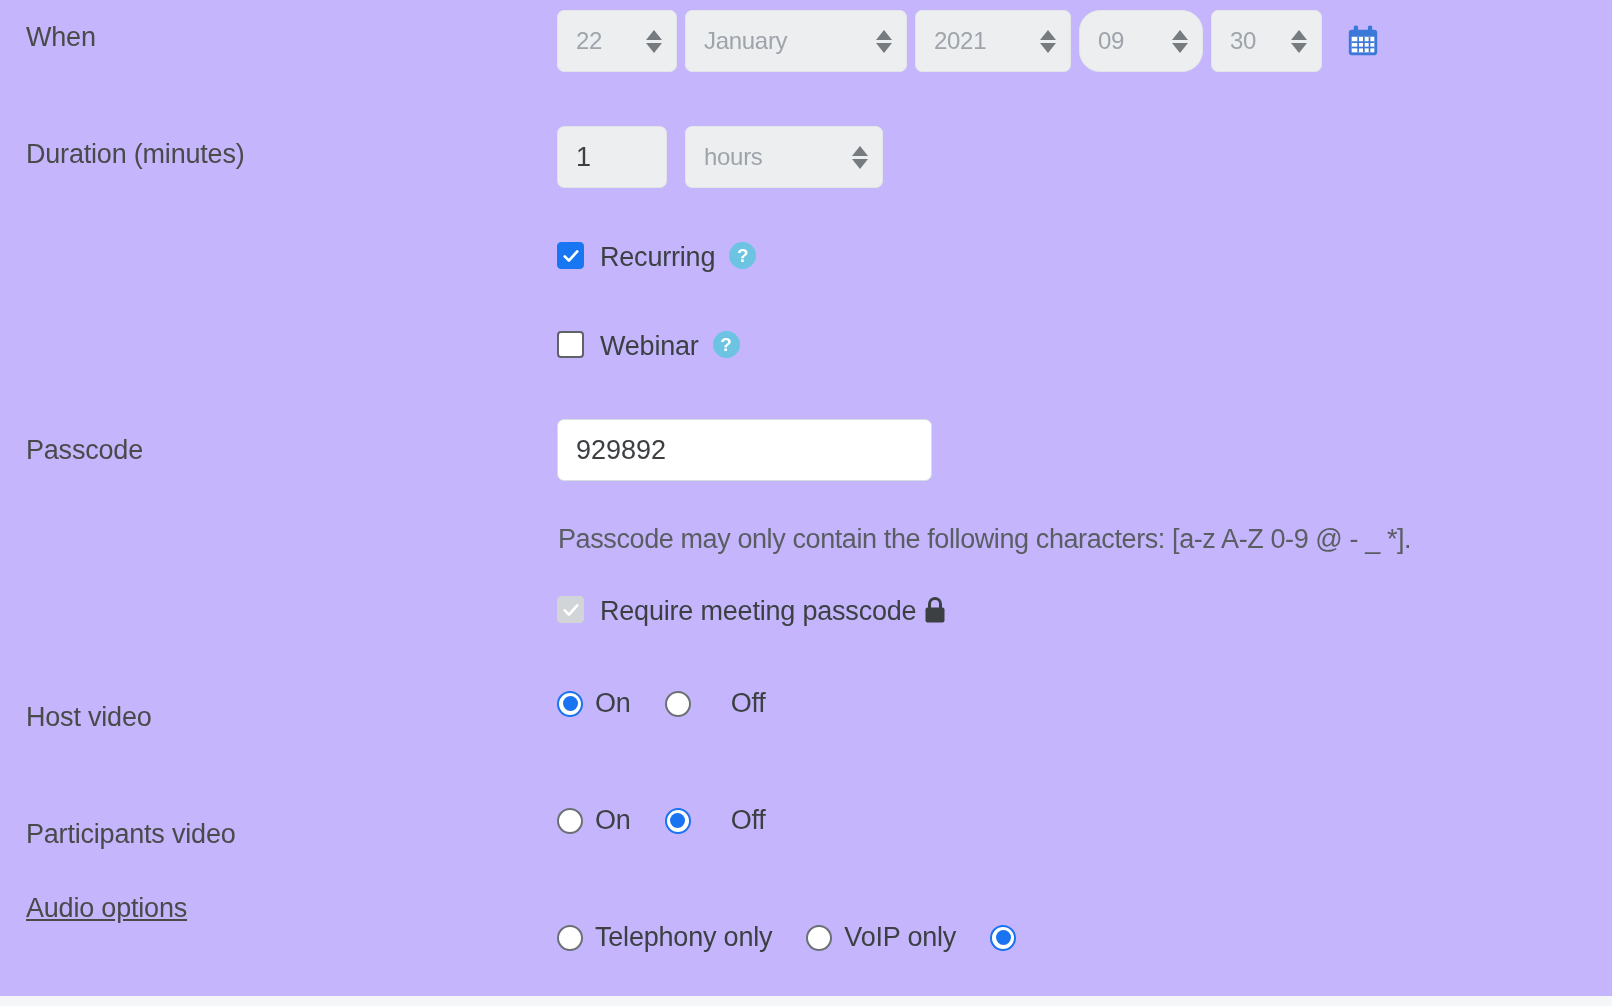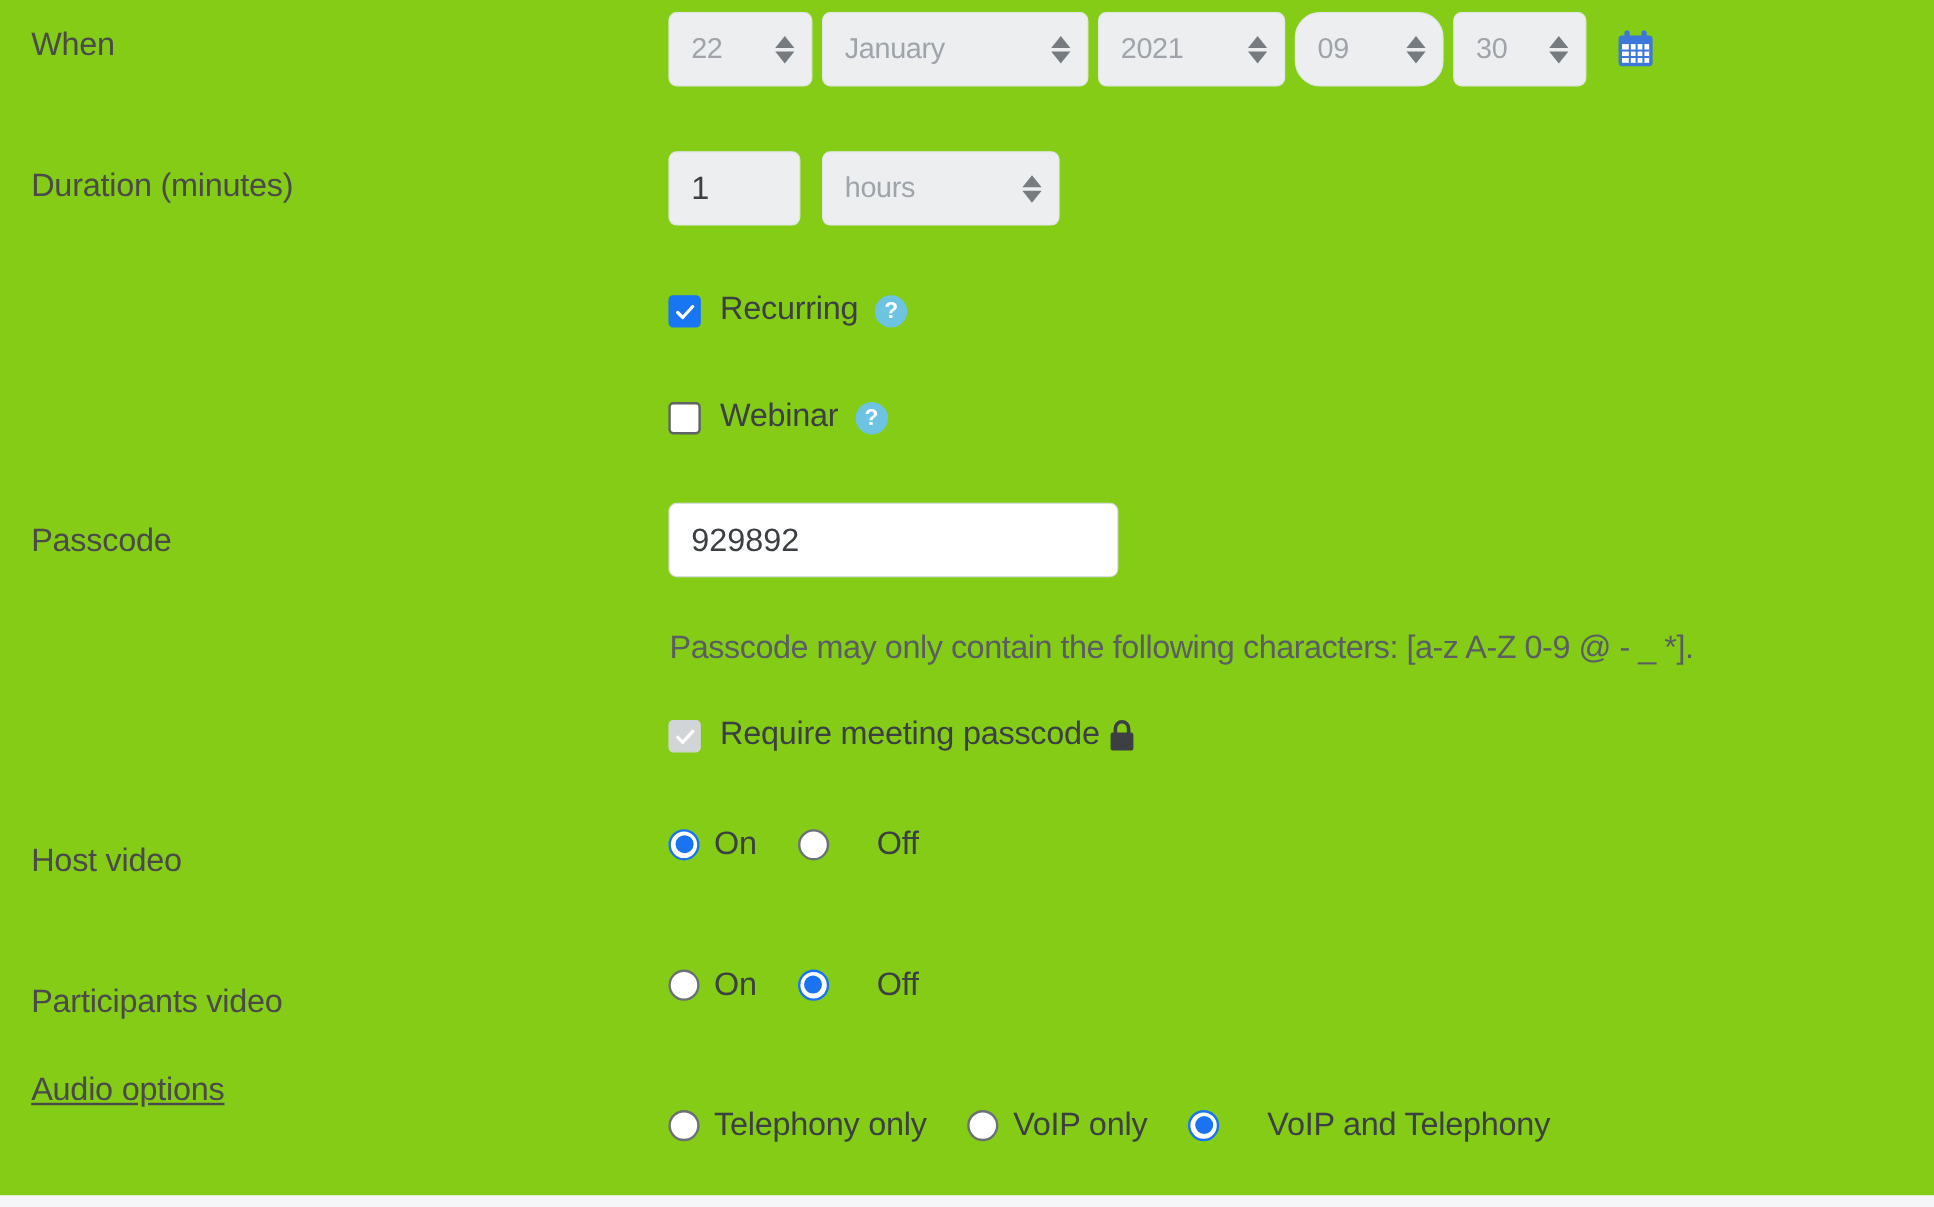--- a/index.html
+++ b/index.html
@@ -11,21 +11,21 @@
     height: 1006px;
     background: #ffffff;
     font-family: "Liberation Sans", sans-serif;
     overflow: hidden;
   }
 
   .page {
     position: relative;
     width: 1612px;
     height: 1006px;
-    background: #84cc16;
+    background: #c4b5fd;
   }
 
   
   .bottom-strip {
     position: absolute;
     left: 0;
     bottom: 0;
     width: 1612px;
     height: 10px;
     background: #f5f6f7;
@@ -105,21 +105,21 @@
     padding: 0 18px;
     font-family: "Liberation Sans", sans-serif;
     outline: none;
     font-weight: 500;
   }
 
   
   .cal-icon { width: 34px; height: 34px; display: block; }
 
   
-  .cb-line { display: flex; align-items: flex-end; }
+  .cb-line { display: flex; align-items: flex-start; }
   .cbox {
     width: 27px; height: 27px;
     border-radius: 4px;
     display: inline-flex;
     align-items: center;
     justify-content: center;
     flex: 0 0 auto;
   }
   .cbox.checked { background: #1976f2; border: 1px solid #1976f2; }
   .cbox.unchecked { background: #ffffff; border: 2px solid #5f6368; }
@@ -347,18 +347,17 @@
       <span class="radio-label">Telephony only</span>
     </div>
     <div class="radio-item">
       <span class="radio off"></span>
       <span class="radio-label">VoIP only</span>
     </div>
     <div class="radio-item">
       <span class="radio on">
           <span class="dot"></span>
         </span>
-      <span class="radio-label">VoIP and Telephony</span>
     </div>
   </div>
 
   <div class="bottom-strip"></div>
 </div>
 
 </body></html>

